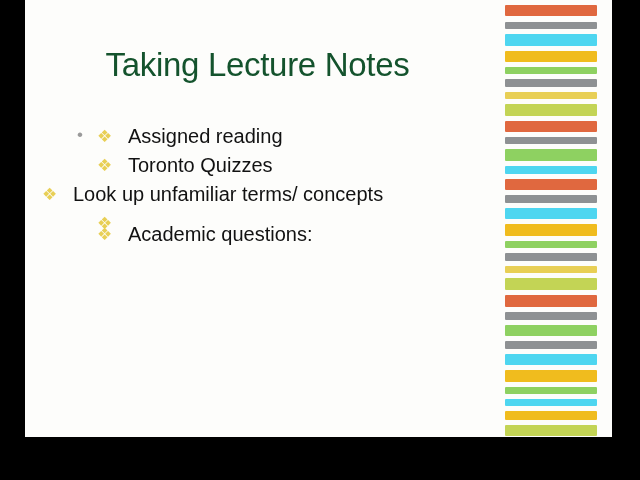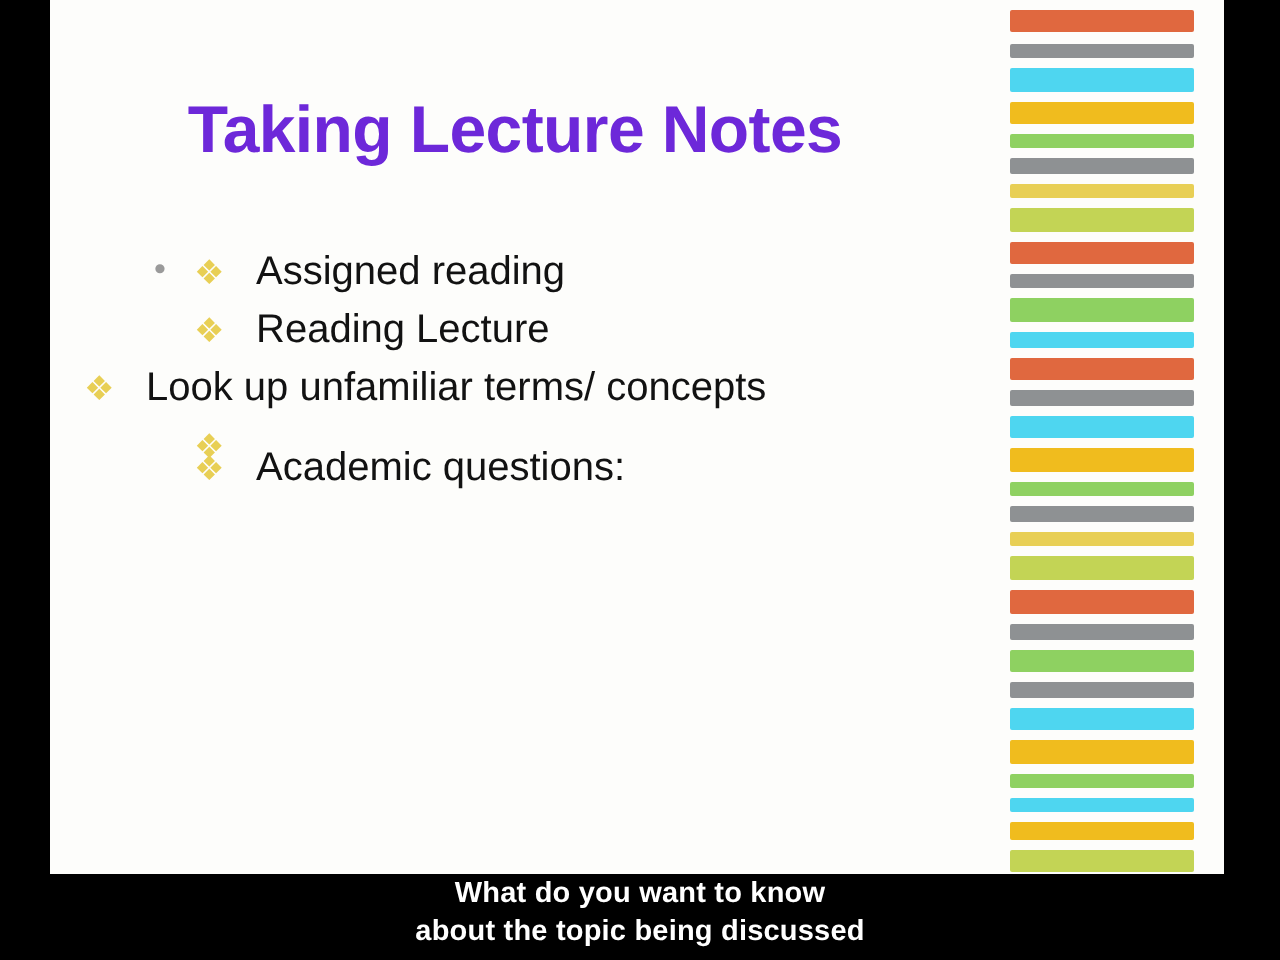--- a/index.html
+++ b/index.html
@@ -27,22 +27,22 @@
     overflow: hidden;
   }
 
   #slide-title {
     position: absolute;
     left: 0px;
     top: 46px;
     width: 465px;
     text-align: center;
     font-size: 33px;
-    font-weight: bold;
-    color: #6d28d9;
+    font-weight: normal;
+    color: #14532d;
     letter-spacing: -0.3px;
     white-space: nowrap;
   }
 
   #body-list {
     position: absolute;
     left: 48px;
     top: 120px;
     width: 430px;
   }
@@ -141,21 +141,21 @@
         <span class="marker">•</span>
       </div>
 
       <div class="lvl2">
         <span class="marker">❖</span>
         <span class="lvl2-text">Assigned reading</span>
       </div>
 
       <div class="lvl2">
         <span class="marker">❖</span>
-        <span class="lvl2-text">Reading Lecture</span>
+        <span class="lvl2-text">Toronto Quizzes</span>
       </div>
 
       <div class="lvl2 wrap">
         <span class="marker">❖</span>
         <span class="lvl2-text">Look up unfamiliar terms/ concepts</span>
       </div>
 
       <div class="lvl2">
         <span class="marker">❖</span>
       </div>
@@ -196,18 +196,14 @@
         <div class="stripe" style="top: 354px; height: 11px; background: rgb(78, 214, 240);"></div>
         <div class="stripe" style="top: 370px; height: 12px; background: rgb(240, 188, 30);"></div>
         <div class="stripe" style="top: 387px; height: 7px; background: rgb(142, 209, 97);"></div>
         <div class="stripe" style="top: 399px; height: 7px; background: rgb(78, 214, 240);"></div>
         <div class="stripe" style="top: 411px; height: 9px; background: rgb(240, 188, 30);"></div>
         <div class="stripe" style="top: 425px; height: 11px; background: rgb(195, 212, 85);"></div>
       </div>
 
   </div>
 
-  <div id="caption">
-    <span class="cap-line">What do you want to know</span>
-    <span class="cap-line">about the topic being discussed</span>
-  </div>
 
 </div>
 
 </body></html>

